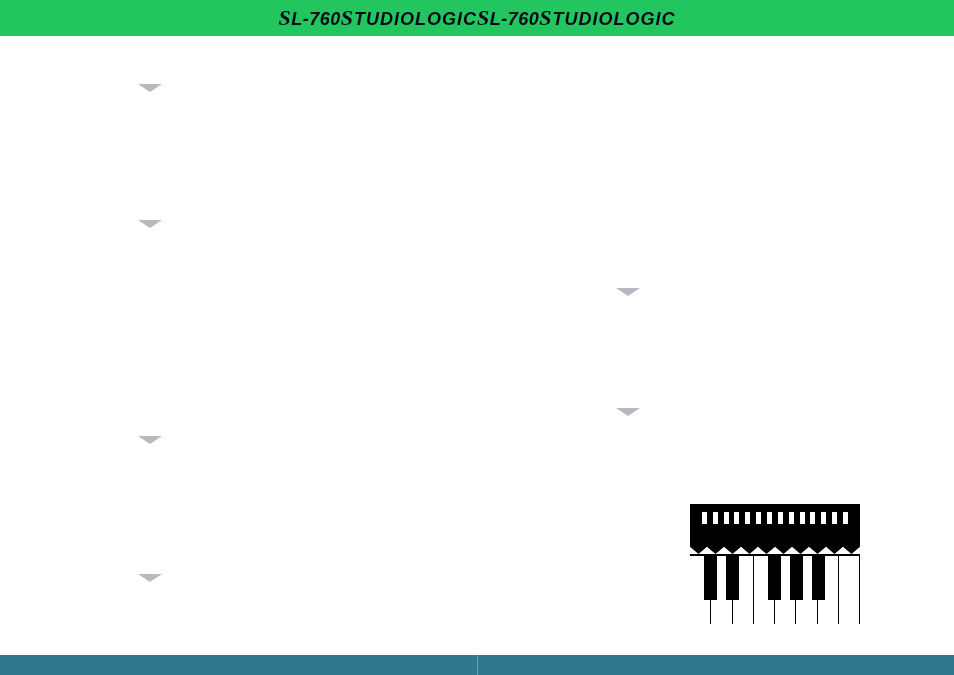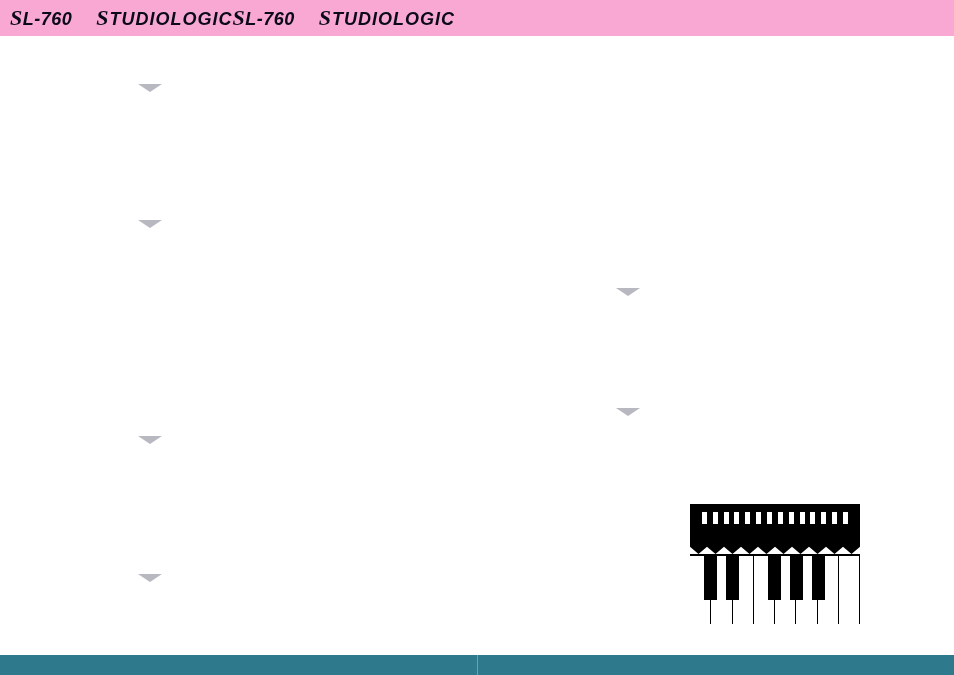--- a/index.html
+++ b/index.html
@@ -7,45 +7,44 @@
     width: 954px;
     height: 675px;
     background: #ffffff;
     font-family: Arial, Helvetica, sans-serif;
     overflow: hidden;
     position: relative;
   }
   .header {
     width: 100%;
     height: 36px;
-    background: #f9a8d4;
+    background: #22c55e;
     display: flex;
     align-items: center;
-    justify-content: flex-start;
+    justify-content: center;
     padding: 16px 10px;
   }
   .brand-sl {
     color: #0a0a18;
     font-size: 18px;
     font-weight: bold;
     font-style: italic;
     letter-spacing: 0.5px;
   }
   .brand-sl .s-char {
     font-size: 22px;
     font-family: 'Brush Script MT', cursive;
     font-style: italic;
   }
   .brand-studiologic {
     color: #0a0a18;
     font-size: 18px;
     font-weight: bold;
     font-style: italic;
     letter-spacing: 1px;
-    margin-left: 24px;
   }
   .brand-studiologic .s-char {
     font-size: 22px;
     font-family: 'Brush Script MT', cursive;
     font-style: italic;
   }
   .content {
     position: relative;
     width: 100%;
     height: calc(100% - 56px);

